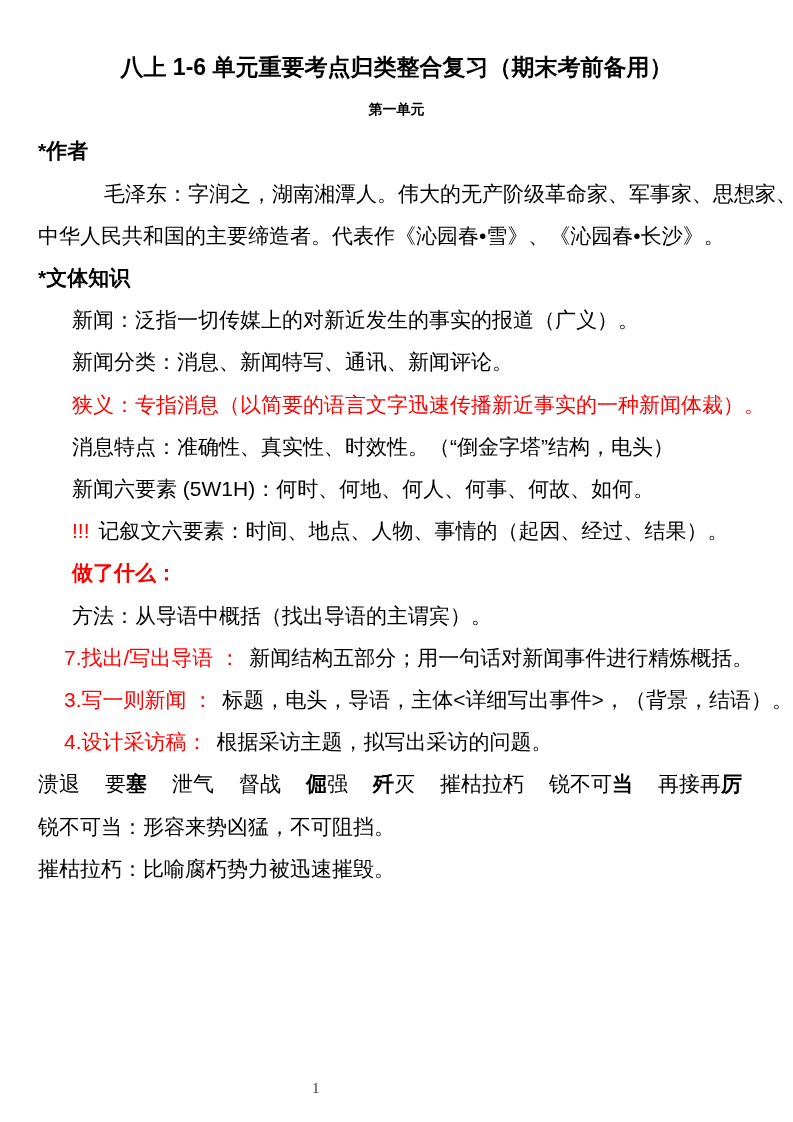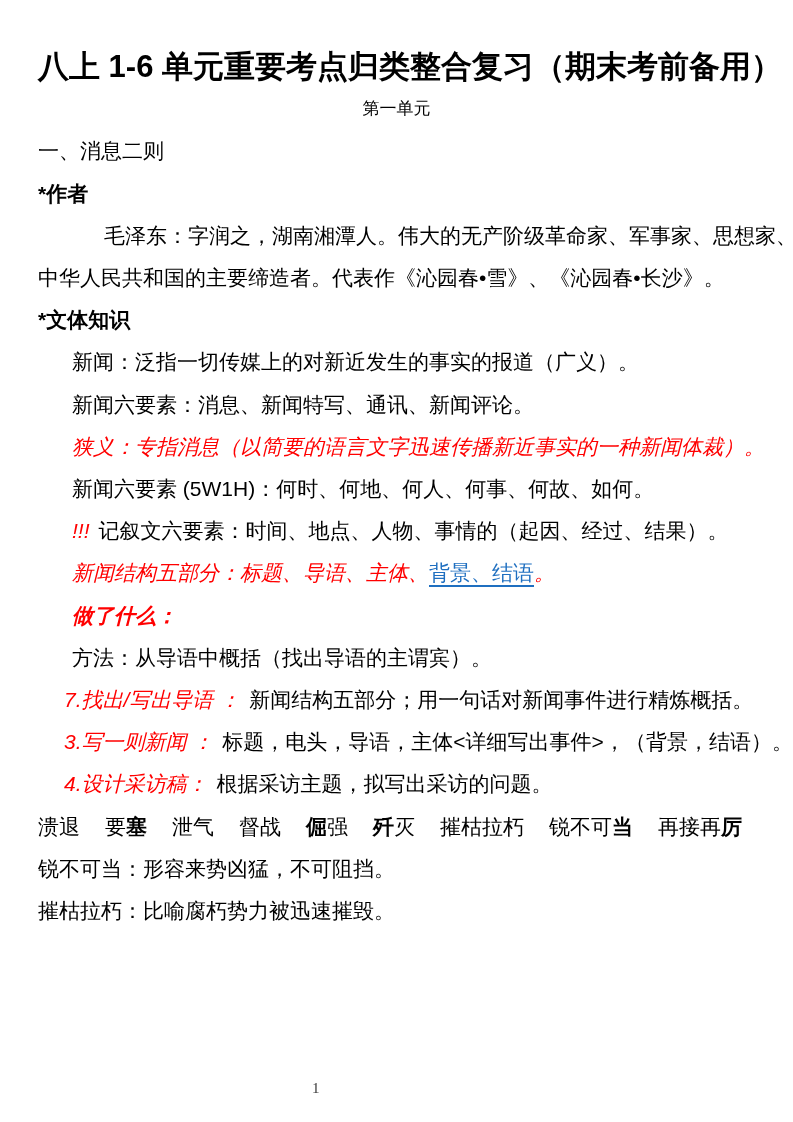--- a/index.html
+++ b/index.html
@@ -10,69 +10,66 @@
     background:#ffffff;
     padding:46px 38px 0 38px;
     font-family:"Liberation Sans","DejaVu Sans",sans-serif;
     font-size:21px;
     color:#000000;
     overflow:hidden;
   }
   .line{line-height:42.2px;white-space:nowrap;}
   .center{text-align:center;}
   .bold{font-weight:700;}
-  .title-line{font-size:31px;font-weight:700;}
-  .unit-line{font-size:17px;font-weight:400;}
+  .title-line{font-size:23px;font-weight:700;}
+  .unit-line{font-size:14px;font-weight:700;}
   .ind{margin-left:34px;}        
   .num{margin-left:26px;}        
   .pindent{text-indent:66px;}    
-  .red{color:var(--red,#ff0000);font-style:italic;}
+  .red{color:var(--red,#ff0000);}
   .blue{color:var(--blue,#1f6fc0);text-decoration:underline;text-decoration-color:var(--blue,#1f6fc0);text-underline-offset:5px;}
   .gap-r{margin-right:9px;}
   .vocab-word{margin-right:25px;}
   .pagenum{
     position:absolute;top:1078px;left:312px;
     font-family:"Liberation Serif","DejaVu Serif",serif;
     font-size:15px;color:#3a3a3a;line-height:20px;
   }
 </style>
 </head>
 <body>
 
 <div class="page">
 
   <div class="line center title-line">八上 1-6 单元重要考点归类整合复习（期末考前备用）</div>
 
   <div class="line center unit-line">第一单元</div>
 
-  <div class="line">一、消息二则</div>
 
   <div class="line bold">*作者</div>
 
   <div class="line pindent">毛泽东：字润之，湖南湘潭人。伟大的无产阶级革命家、军事家、思想家、诗人，</div>
   <div class="line">中华人民共和国的主要缔造者。代表作《沁园春•雪》、《沁园春•长沙》。</div>
 
   <div class="line bold">*文体知识</div>
 
   <div class="line ind">新闻：泛指一切传媒上的对新近发生的事实的报道（广义）。</div>
 
-  <div class="line ind">新闻六要素：消息、新闻特写、通讯、新闻评论。</div>
+  <div class="line ind">新闻分类：消息、新闻特写、通讯、新闻评论。</div>
 
   <div class="line ind red">狭义：专指消息（以简要的语言文字迅速传播新近事实的一种新闻体裁）。</div>
 
+  <div class="line ind">消息特点：准确性、真实性、时效性。（“倒金字塔”结构，电头）</div>
 
   <div class="line ind">新闻六要素 (5W1H)：何时、何地、何人、何事、何故、如何。</div>
 
   <div class="line ind">
     <span class="red gap-r">!!!</span><span>记叙文六要素：时间、地点、人物、事情的（起因、经过、结果）。</span>
   </div>
 
-  <div class="line ind">
-    <span class="red">新闻结构五部分：标题、导语、主体、</span><span class="blue">背景、结语</span><span class="red">。</span>
-  </div>
 
   <div class="line ind red bold">做了什么：</div>
 
 
   <div class="line ind">方法：从导语中概括（找出导语的主谓宾）。</div>
 
   <div class="line num">
     <span class="red gap-r">7.找出/写出导语 ：</span><span>新闻结构五部分；用一句话对新闻事件进行精炼概括。</span>
   </div>
 

